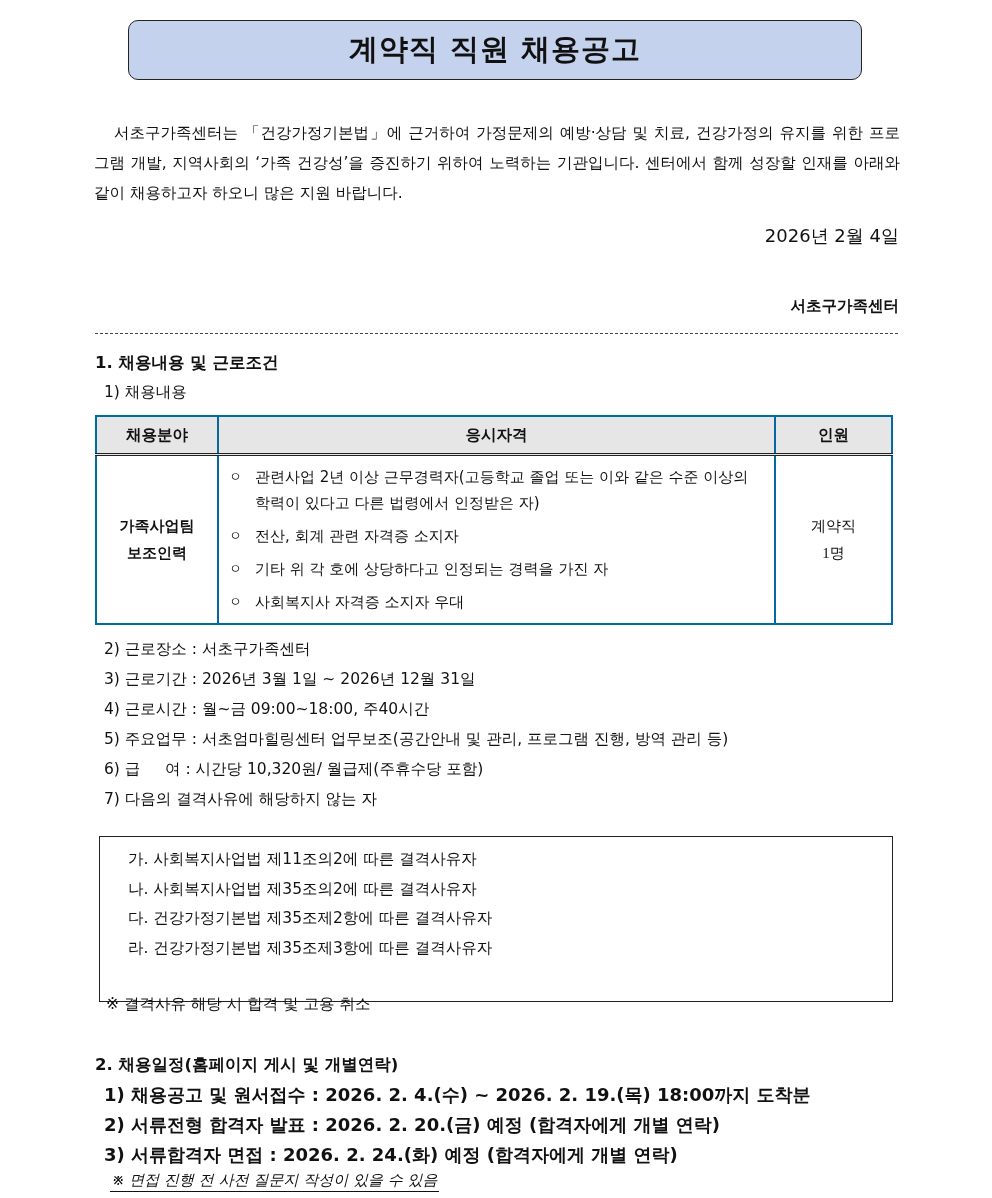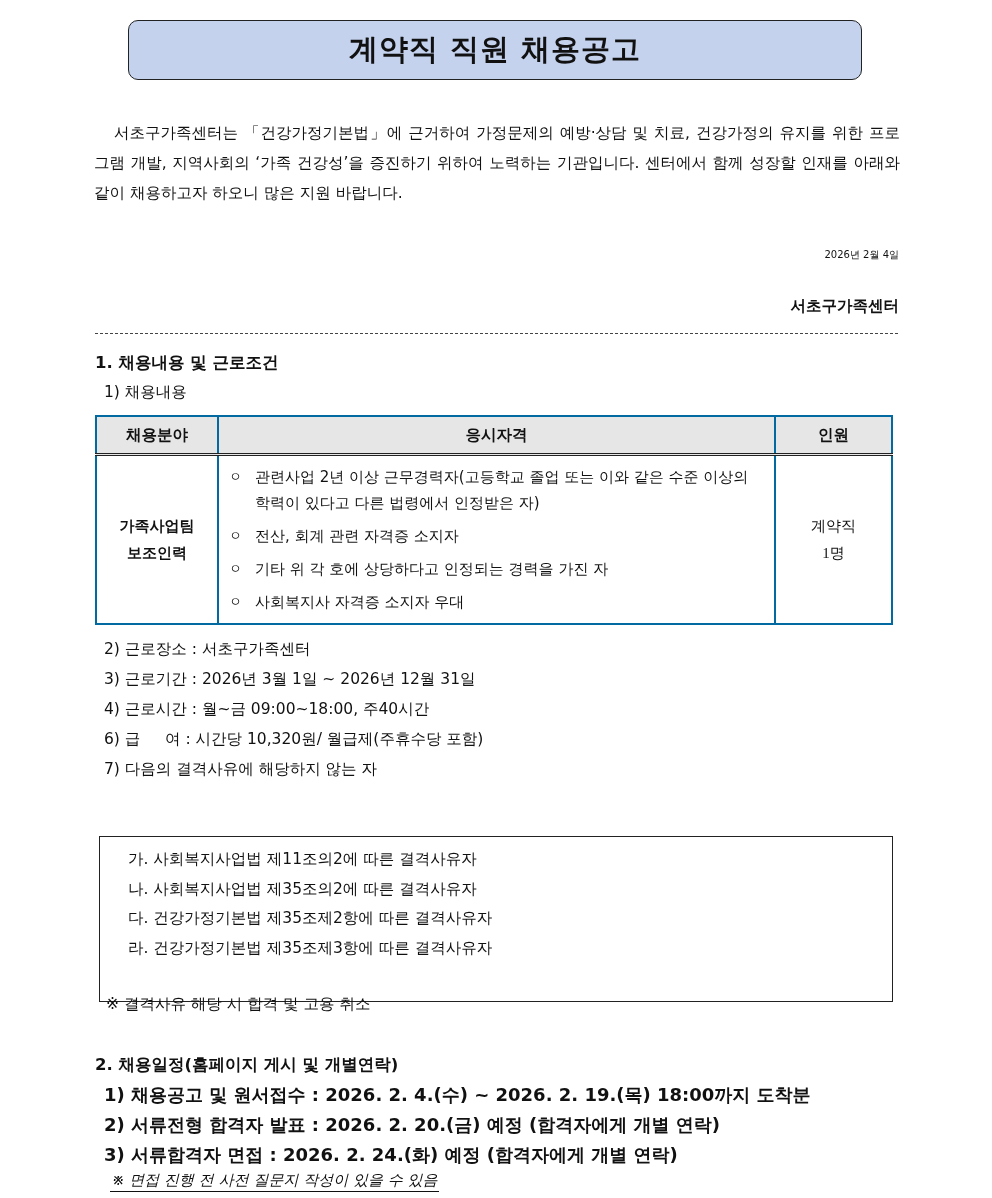--- a/index.html
+++ b/index.html
@@ -11,21 +11,21 @@
     .title-box {
       position: absolute; left: 128px; top: 20px; width: 734px; height: 60px;
       background: #c5d2ee; border: 1.5px solid #222; border-radius: 10px;
       box-sizing: border-box; display: flex; align-items: center; justify-content: center;
     }
     .title-box span { font-size: 29px; font-weight: bold; letter-spacing: 1px; }
     .intro {
       position: absolute; left: 94px; top: 118px; width: 806px;
       font-size: 15.5px; line-height: 30px; text-align: justify; text-indent: 20px;
     }
-    .date { position: absolute; right: 93px; top: 248px; font-size: 10px; }
+    .date { position: absolute; right: 93px; top: 224px; font-size: 18px; }
     .org { position: absolute; right: 93px; top: 296px; font-size: 15.5px; font-weight: bold; }
     .dash-line {
       position: absolute; left: 95px; top: 333px; width: 803px; height: 0;
       border-top: 1px dashed #444;
     }
     .h1 { position: absolute; left: 95px; font-size: 16.5px; font-weight: bold; }
     .sub { position: absolute; left: 104px; font-size: 15.5px; }
     table.recruit {
       position: absolute; left: 95px; top: 415px; width: 798px;
       border-collapse: collapse; font-size: 15px;
@@ -108,20 +108,21 @@
       <div>1명</div>
     </td>
   </tr>
 </tbody>
   </table>
 
 <div class="cond-list">
   <div>2) 근로장소 : 서초구가족센터</div>
   <div>3) 근로기간 : 2026년 3월 1일 ~ 2026년 12월 31일</div>
   <div>4) 근로시간 : 월~금 09:00~18:00, 주40시간</div>
+  <div>5) 주요업무 : 서초엄마힐링센터 업무보조(공간안내 및 관리, 프로그램 진행, 방역 관리 등)</div>
   <div>6) 급     여 : 시간당 10,320원/ 월급제(주휴수당 포함)</div>
   <div>7) 다음의 결격사유에 해당하지 않는 자</div>
 </div>
 
 <div class="disq-box">
   <div>가. 사회복지사업법 제11조의2에 따른 결격사유자</div>
   <div>나. 사회복지사업법 제35조의2에 따른 결격사유자</div>
   <div>다. 건강가정기본법 제35조제2항에 따른 결격사유자</div>
   <div>라. 건강가정기본법 제35조제3항에 따른 결격사유자</div>
 </div>

